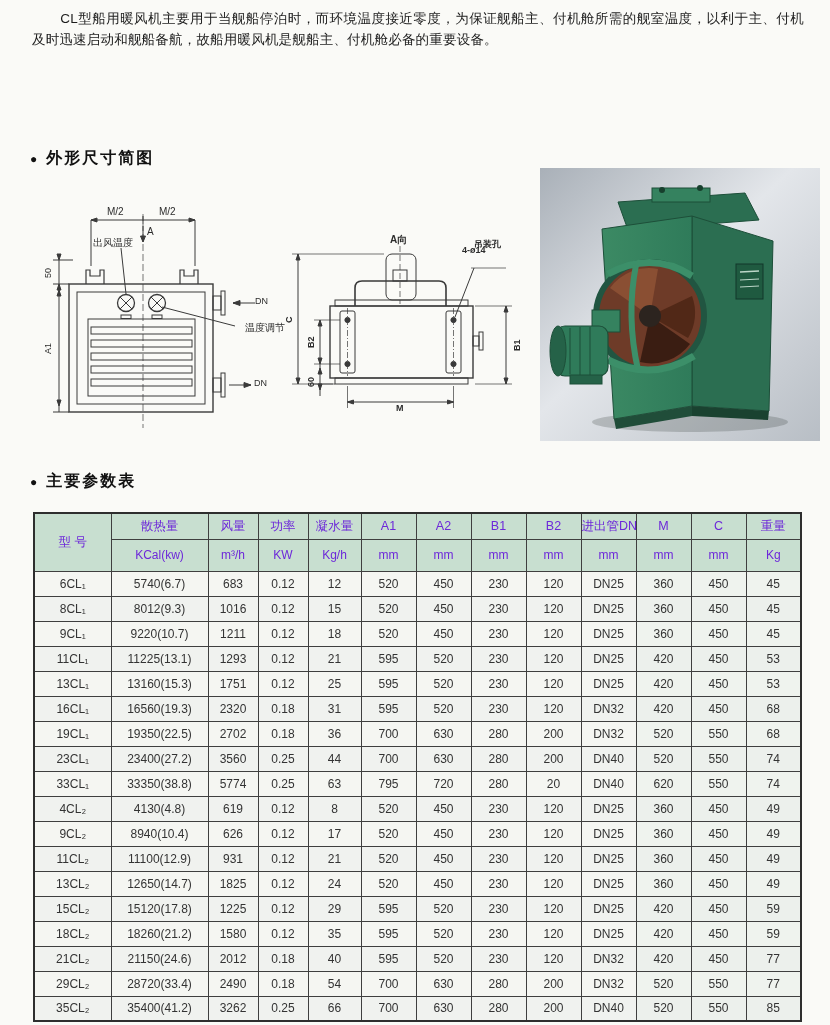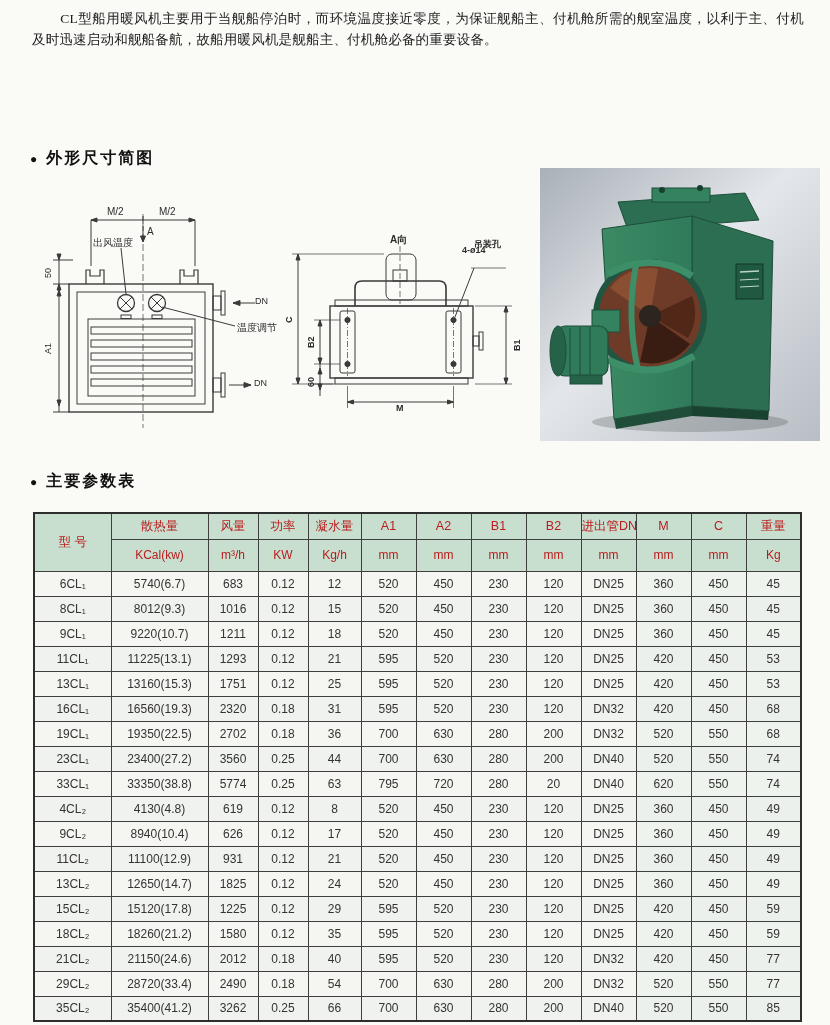--- a/index.html
+++ b/index.html
@@ -14,21 +14,21 @@
   body{
     font-family:"Liberation Sans","DejaVu Sans",sans-serif;
     background:var(--page-bg);
     color:#1d1d1d;
     position:relative;
     overflow:hidden;
   }
   .page{position:absolute;inset:0;}
 
   
-  .intro{position:absolute;left:32px;top:8px;width:772px;font-family:Liberation Serif, serif;}
+  .intro{position:absolute;left:32px;top:8px;width:772px;}
   .intro p{
     font-size:13.5px;line-height:1.58;text-indent:2.1em;
     color:#1c1c1c;letter-spacing:.2px;text-align:justify;
   }
 
   
   .section-head{position:absolute;left:30px;display:flex;align-items:center;gap:9px;}
   .section-head .bullet{font-size:12px;line-height:1;color:#111;}
   .section-head .sec-title{font-size:16px;font-weight:bold;color:#111;letter-spacing:2px;}
   #sec-outline{top:148px;}
@@ -54,21 +54,21 @@
     border:2px solid #2e2e2e;
     font-size:12px;color:#333;
   }
   .params th,.params td{
     border:1px solid var(--table-line);
     text-align:center;vertical-align:middle;
     overflow:hidden;white-space:nowrap;
   }
   .params thead th{
     background:var(--header-bg);
-    font-weight:normal;color:#b91c1c;font-size:12.5px;
+    font-weight:normal;color:#6d28d9;font-size:12.5px;
     height:26px;
   }
   .params thead tr:last-child th{height:32px;font-size:12px;}
   .params td{height:25px;background:#f5f6f2;}
   .params tbody tr:nth-child(even) td{background:#f0f2ef;}
   .params td:nth-child(n+11){background:#eff3ee;}
   .params tbody tr:nth-child(even) td:nth-child(n+11){background:#ecf0ec;}
 </style>
 </head>
 <body>
@@ -140,21 +140,21 @@
         <path d="M26,94 l-2,6 l4,0 z M26,210 l-2,-6 l4,0 z" fill="#3a3a3a"></path>
 
         <line x1="88" y1="52" x2="93" y2="98"></line>
         <line x1="129" y1="111" x2="202" y2="130"></line>
       </g>
     </svg>
     <span class="dlabel" style="left:74px;top:10px;">M/2</span>
     <span class="dlabel" style="left:126px;top:10px;">M/2</span>
     <span class="dlabel" style="left:114px;top:30px;">A</span>
     <span class="dlabel" style="left:60px;top:41px;">出风温度</span>
-    <span class="dlabel" style="left:204px;top:126px;">温度调节</span>
+    <span class="dlabel" style="left:212px;top:126px;">温度调节</span>
     <span class="dlabel v small" style="left:11px;top:82px;">50</span>
     <span class="dlabel v small" style="left:11px;top:158px;">A1</span>
     <span class="dlabel small" style="left:222px;top:101px;">DN</span>
     <span class="dlabel small" style="left:221px;top:183px;">DN</span>
   </div>
 
   <div class="diagram" id="side-view">
     <svg width="258" height="250" viewBox="0 0 258 250">
       <g stroke="#3a3a3a" stroke-width="1" fill="none">
 

